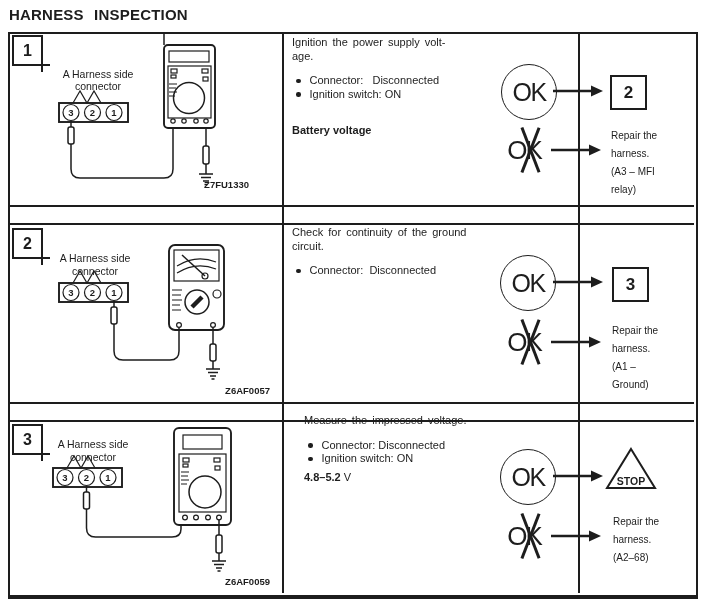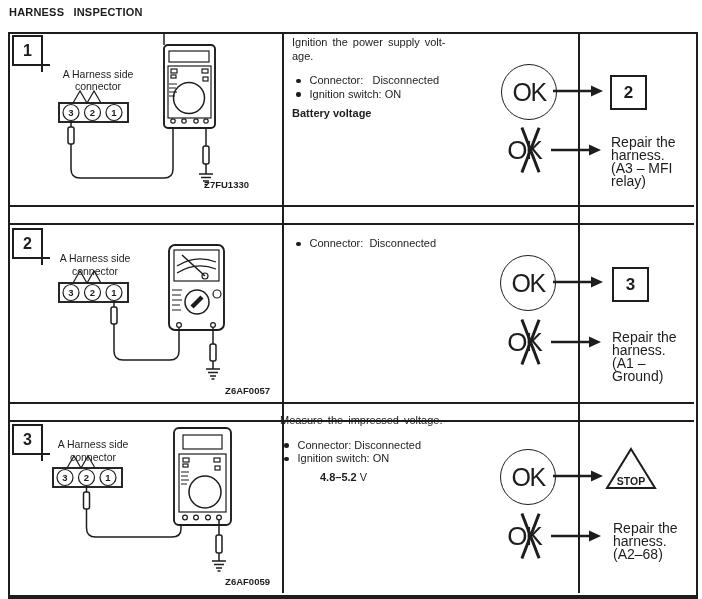--- a/index.html
+++ b/index.html
@@ -2,51 +2,51 @@
 <html><head>
 <meta charset="utf-8">
 <style>
   html,body{margin:0;padding:0;background:#fff;}
   #root{
     position:relative;width:702px;height:599px;background:#fff;
     font-family:"Liberation Sans",sans-serif;color:#1d1d1d;overflow:hidden;
   }
   .abs{position:absolute;}
   
-  .title{left:9px;top:6px;font-size:11px;font-weight:bold;word-spacing:6px;letter-spacing:.2px;text-align:center;}
+  .title{left:9px;top:6px;font-size:15px;font-weight:bold;word-spacing:6px;letter-spacing:.2px;text-align:center;}
   
   .frame{left:8px;top:32px;width:686px;height:561px;border:2px solid #1d1d1d;border-bottom-width:4px;}
   .vline{width:1.5px;background:#1d1d1d;top:32px;height:561px;}
   .hline{left:10px;width:684px;height:1.5px;background:#1d1d1d;}
   
   .stepbox{width:27px;height:27px;border:2px solid #1d1d1d;display:flex;align-items:center;justify-content:center;
     font-size:16px;font-weight:bold;}
   .stepbox::after{content:'';position:absolute;right:-2px;top:100%;width:2px;height:8px;background:#1d1d1d;}
   .stepbox::before{content:'';position:absolute;left:100%;bottom:-2px;width:9px;height:2px;background:#1d1d1d;}
   
   .inst{width:216px;font-size:11px;line-height:13.5px;}
   .main{white-space:pre-line;word-spacing:2px;}
   .bullets{margin-top:11px;}
   .brow{display:flex;}
   .dot{width:4.5px;height:4.5px;border-radius:50%;background:#1d1d1d;margin:4.5px 9px 0 4px;flex:none;}
   .btext{white-space:pre;}
-  .spec{margin-top:6px;font-size:11px;}
+  .spec{margin-top:23px;font-size:11px;}
   .spec b{font-weight:bold;}
   
   .okc{width:54px;height:54px;border:1.6px solid #1d1d1d;border-radius:50%;display:flex;align-items:center;justify-content:center;}
   .oktxt{font-size:25px;font-weight:normal;letter-spacing:-1.5px;}
   .ng{width:52px;height:42px;display:flex;align-items:center;justify-content:center;}
   .ng .oktxt{font-size:26px;letter-spacing:-2px;}
   .ng i{position:absolute;left:31px;top:-3px;width:2.6px;height:48px;background:#1d1d1d;}
   .ng .x1{transform:rotate(21deg);}
   .ng .x2{transform:rotate(-21deg);}
   
   .targetbox{width:33px;height:31px;border:2px solid #1d1d1d;display:flex;align-items:center;justify-content:center;
     font-size:17px;font-weight:bold;}
-  .repair{width:88px;font-size:14px;line-height:13px;white-space:pre-line;margin-top:9px;}
+  .repair{width:88px;font-size:10px;line-height:18px;white-space:pre-line;}
   .arrow line{stroke:#1d1d1d;stroke-width:2.4;}
   .arrow polygon{fill:#1d1d1d;}
   
   svg.fig{overflow:visible;}
   svg.fig .ln{stroke:#1d1d1d;stroke-width:1.5;fill:none;}
   svg.fig .ln2{stroke:#1d1d1d;stroke-width:1.9;fill:none;}
   svg.fig .thin{stroke:#1d1d1d;stroke-width:1.2;fill:none;}
   svg.fig text{fill:#1d1d1d;font-family:"Liberation Sans",sans-serif;}
   svg.fig .lbl{font-size:10.5px;}
   svg.fig .pin{font-size:9.5px;font-weight:bold;}
@@ -191,20 +191,22 @@
     <circle class="thin" cx="208" cy="72" r="4"></circle>
     <circle class="thin" cx="170" cy="103" r="2.4"></circle>
     <circle class="thin" cx="204" cy="103" r="2.4"></circle>
     <line class="ln" x1="204" y1="105.5" x2="204" y2="122"></line>
     <rect class="ln" x="201" y="122" width="6" height="17" rx="2" fill="#fff"></rect>
     <path class="ln" d="M204,139 V147 M197,147 H211 M199,150.5 H209 M201,154 H207 M202.5,157 H205.5"></path>
     <text class="code" x="261" y="172" text-anchor="end">Z6AF0057</text>
   </svg>
 
   <div class="abs inst" style="left:292px;top:226px;">
+    <div class="main">Check for continuity of the ground
+circuit.</div>
     <div class="bullets">
       <div class="brow">
         <span class="dot"></span>
         <span class="btext">Connector:  Disconnected</span>
       </div>
     </div>
   </div>
 
   <div class="abs okc" style="left:500px;top:255px;">
     <span class="oktxt">OK</span>
@@ -267,33 +269,33 @@
     <circle class="thin" cx="176" cy="97.5" r="2.4"></circle>
     <circle class="thin" cx="187" cy="97.5" r="2.4"></circle>
     <circle class="thin" cx="199" cy="97.5" r="2.4"></circle>
     <circle class="thin" cx="210" cy="97.5" r="2.4"></circle>
     <line class="ln" x1="210" y1="100" x2="210" y2="115"></line>
     <rect class="ln" x="207" y="115" width="6" height="18" rx="2" fill="#fff"></rect>
     <path class="ln" d="M210,133 V141 M203,141 H217 M205,144.5 H215 M207,148 H213 M208.5,151 H211.5"></path>
     <text class="code" x="261" y="165" text-anchor="end">Z6AF0059</text>
   </svg>
 
-  <div class="abs inst" style="left:280px;top:414px;">
+  <div class="abs inst" style="left:304px;top:414px;">
     <div class="main">Measure the impressed voltage.</div>
     <div class="bullets">
       <div class="brow">
         <span class="dot"></span>
         <span class="btext">Connector: Disconnected</span>
       </div>
       <div class="brow">
         <span class="dot"></span>
         <span class="btext">Ignition switch: ON</span>
       </div>
     </div>
-    <div class="spec" style="margin-top:5px;margin-left:40px;">
+    <div class="spec" style="margin-top:5px;">
       <b>4.8–5.2</b><span> V</span>
     </div>
   </div>
 
   <div class="abs okc" style="left:500px;top:449px;">
     <span class="oktxt">OK</span>
   </div>
   <svg class="abs arrow" style="left:551px;top:469px;" width="52" height="14">
     <line x1="2" y1="7" x2="40" y2="7"></line>
       <polygon points="40,1.5 52,7 40,12.5"></polygon>

